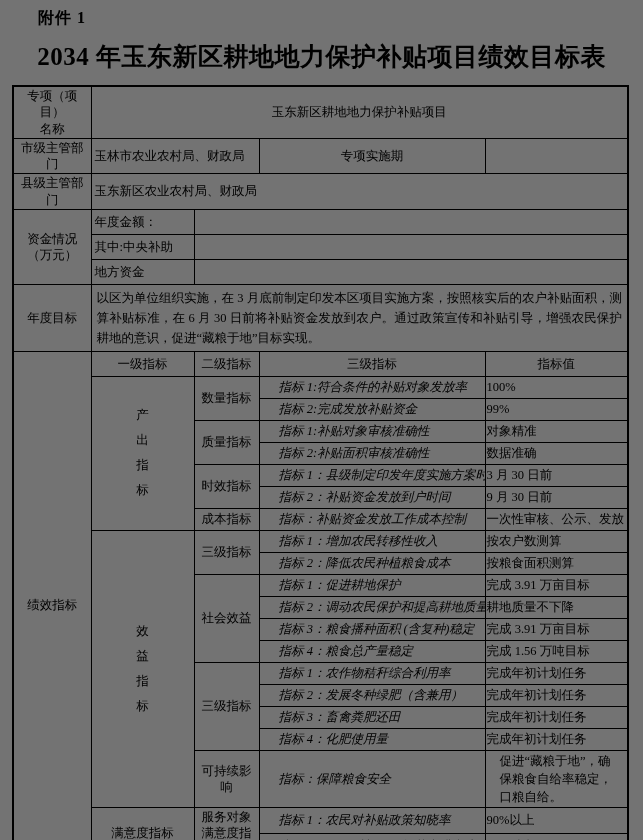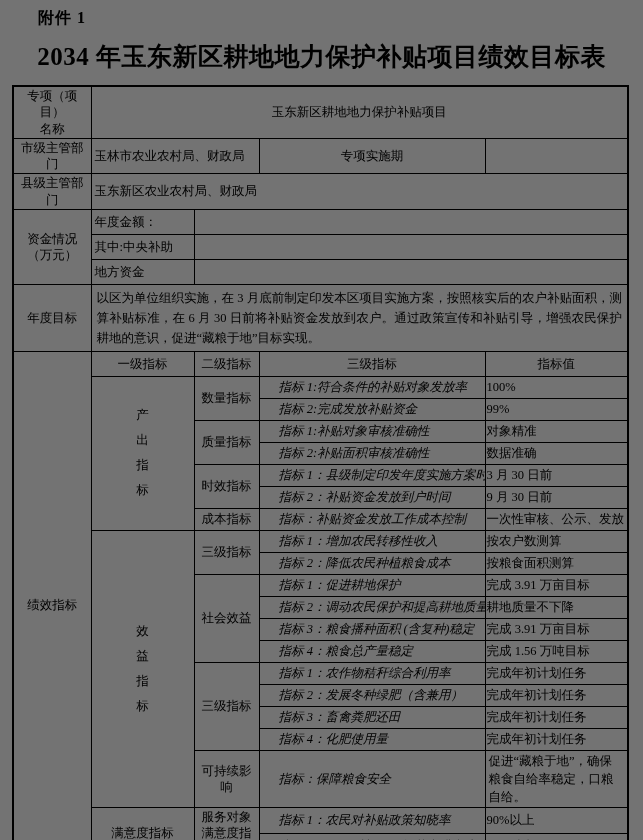--- a/index.html
+++ b/index.html
@@ -25,21 +25,21 @@
     font-size:12.5px; line-height:1.3;
   }
   td { border:1px solid #000; padding:1px 2px; overflow:hidden; }
   .c { text-align:center; vertical-align:middle; }
   .l { text-align:left; vertical-align:middle; padding-left:3px; }
   .multiline { white-space:pre-line; }
   .vert { white-space:pre-line; line-height:25px; text-align:center; vertical-align:middle; }
   .goal { padding:3px 5px; line-height:20px; text-align:justify; }
   .ind { white-space:nowrap; padding-left:19px;font-style:italic; }
   .val { white-space:nowrap; padding:0 1px; text-align:left; }
-  .val-wrap { white-space:normal; text-align:left; padding:1px 3px; line-height:18px; }
+  .val-wrap { white-space:normal; text-align:left; padding:1px 14px; line-height:18px; }
   .hdr { font-weight:normal; }
 </style>
 </head>
 <body>
 
 <div class="page">
 
   <div class="attachment">附件 1</div>
   <div class="title">2034 年玉东新区耕地地力保护补贴项目绩效目标表</div>
 

